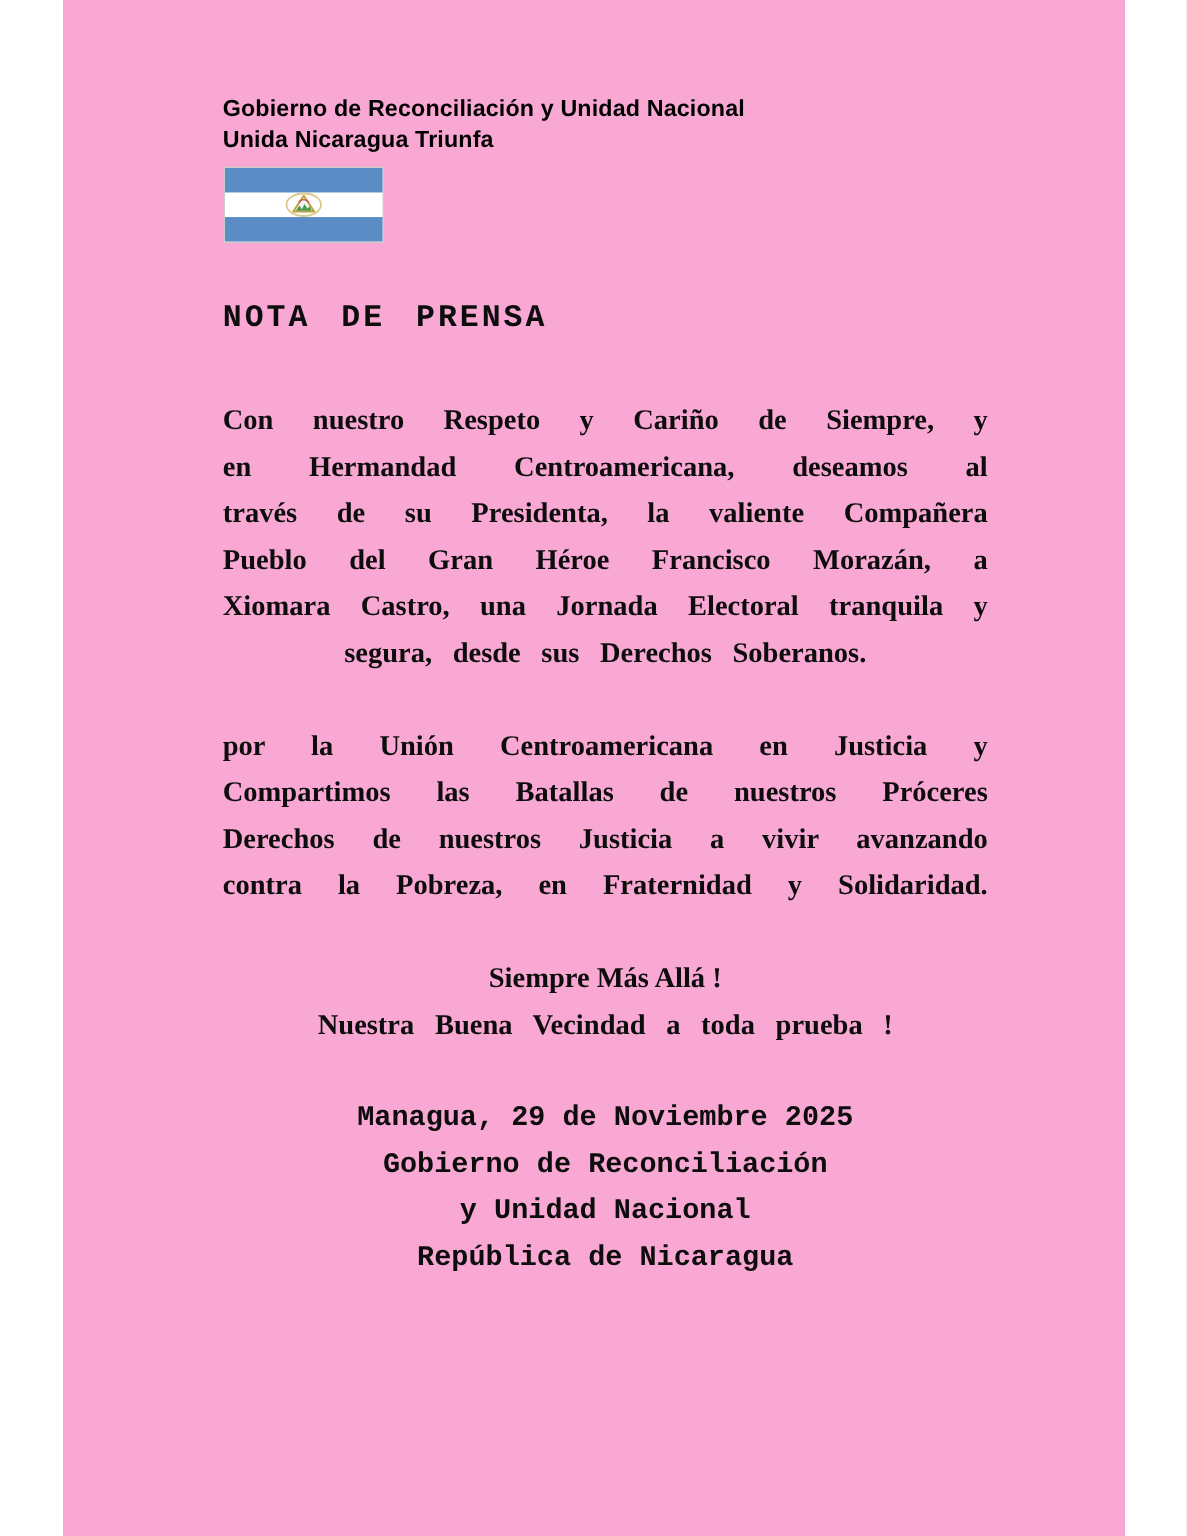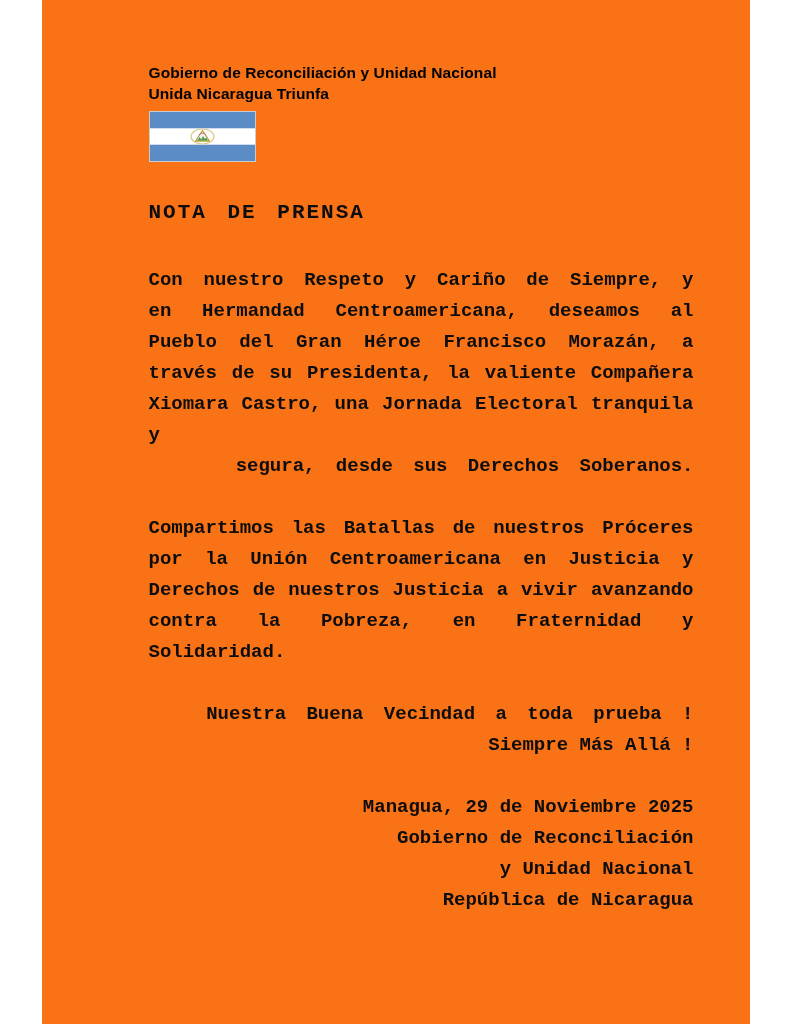--- a/index.html
+++ b/index.html
@@ -5,23 +5,23 @@
   html, body {
     margin: 0;
     padding: 0;
     background: #ffffff;
   }
   .page {
     position: relative;
     width: 708px;
     height: 1024px;
     margin: 0 auto;
-    background: #f97316;
+    background: #f9a8d4;
     box-sizing: border-box;
-    padding: 62px 56px 0 107px;
+    padding: 62px 91px 0 107px;
     color: #111111;
     overflow: hidden;
   }
   
   .letterhead-line {
     font-family: "Liberation Sans", sans-serif;
     font-weight: bold;
     font-size: 15.5px;
     line-height: 21px;
     color: #000000;
@@ -47,25 +47,25 @@
   }
 
   
   .bodytext {
     margin-top: 37px;
     font-family: "Liberation Mono", "DejaVu Sans Mono", monospace;
     font-weight: bold;
     font-size: 19px;
     color: #0d0d0d;
   }
-  .para { margin: 0 0 31px 0; }
+  .para { margin: 0 0 31px 0; font-family: Liberation Serif, serif; }
   .line {
     display: block;
     line-height: 31px;
-    text-align: right;
+    text-align: center;
   }
   
   .jl {
     text-align: justify;
     text-align-last: justify;
   }
   
   .sp { word-spacing: 9px; }
 
   .signature { margin-top: 16px; }
@@ -94,36 +94,36 @@
     </div>
   </header>
 
   <h1 class="doc-title">NOTA DE PRENSA</h1>
 
   <section class="bodytext">
 
     <p class="para">
       <span class="line jl">Con nuestro Respeto y Cariño de Siempre, y</span>
       <span class="line jl">en Hermandad Centroamericana, deseamos al</span>
+      <span class="line jl">través de su Presidenta, la valiente Compañera</span>
       <span class="line jl">Pueblo del Gran Héroe Francisco Morazán, a</span>
-      <span class="line jl">través de su Presidenta, la valiente Compañera</span>
       <span class="line jl">Xiomara Castro, una Jornada Electoral tranquila y</span>
       <span class="line sp">segura, desde sus Derechos Soberanos.</span>
     </p>
 
     <p class="para">
+      <span class="line jl">por la Unión Centroamericana en Justicia y</span>
       <span class="line jl">Compartimos las Batallas de nuestros Próceres</span>
-      <span class="line jl">por la Unión Centroamericana en Justicia y</span>
       <span class="line jl">Derechos de nuestros Justicia a vivir avanzando</span>
       <span class="line jl">contra la Pobreza, en Fraternidad y Solidaridad.</span>
     </p>
 
     <p class="para">
+      <span class="line">Siempre Más Allá !</span>
       <span class="line sp">Nuestra Buena Vecindad a toda prueba !</span>
-      <span class="line">Siempre Más Allá !</span>
     </p>
 
     <footer class="signature">
       <span class="line">Managua, 29 de Noviembre 2025</span>
       <span class="line">Gobierno de Reconciliación</span>
       <span class="line">y Unidad Nacional</span>
       <span class="line">República de Nicaragua</span>
     </footer>
 
   </section>

